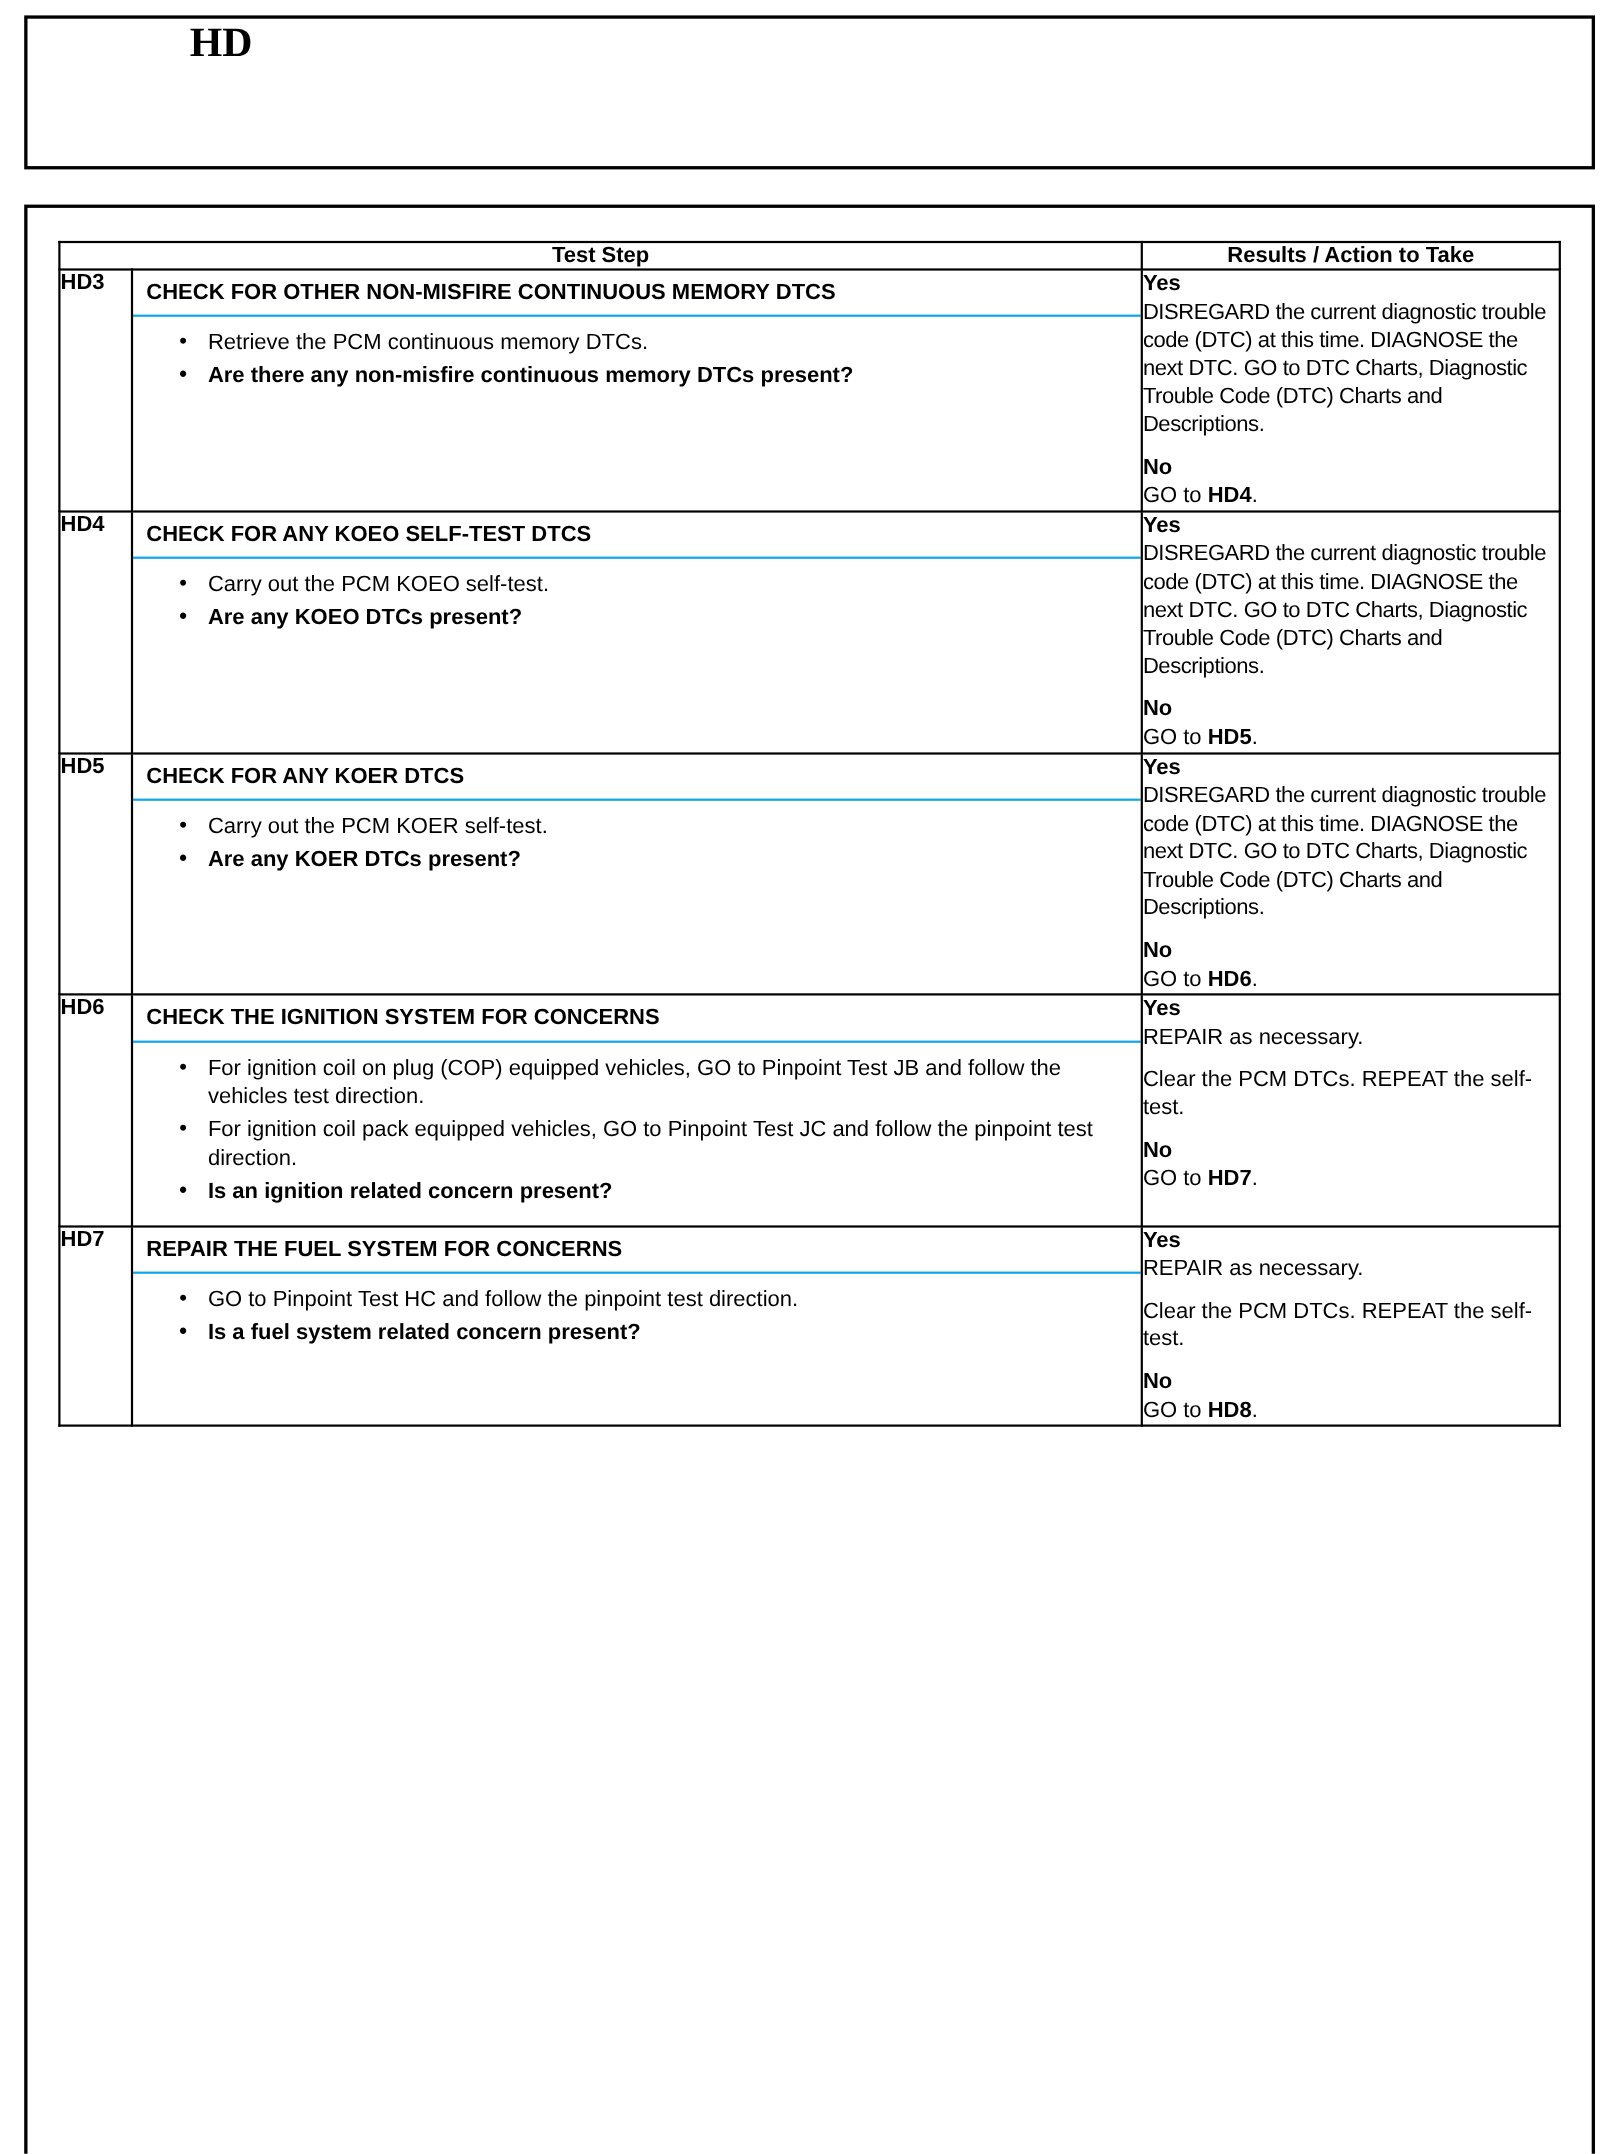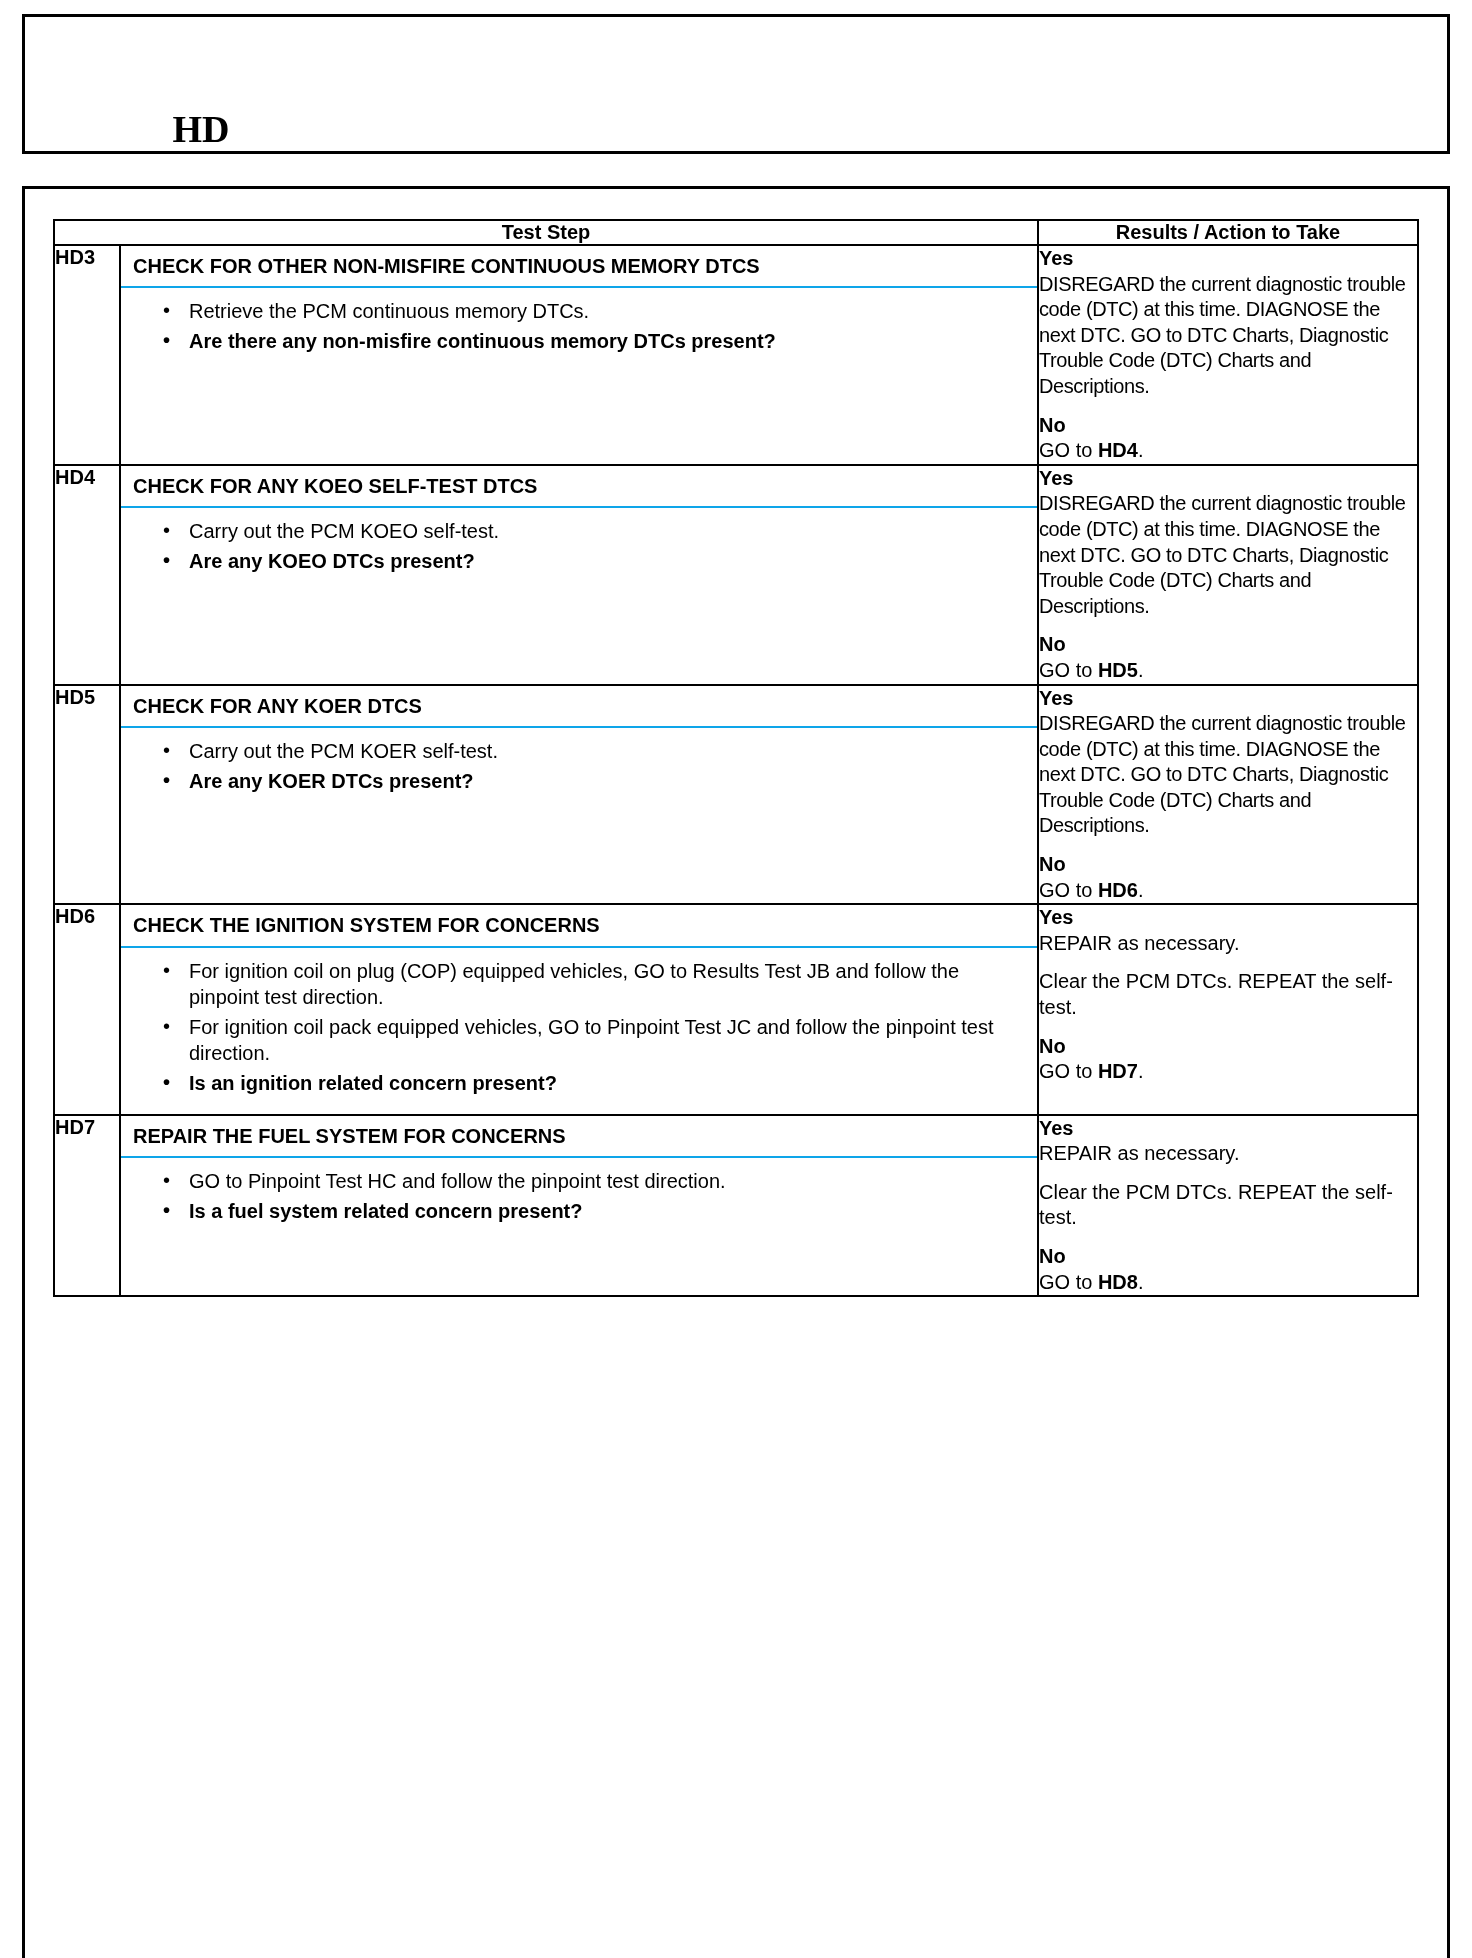--- a/index.html
+++ b/index.html
@@ -40,21 +40,21 @@
   }
   .header-title {
     font-family: "Liberation Serif", serif;
     font-weight: bold;
     font-size: 38px;
     letter-spacing: 0.3px;
   }
   .header-code-cell {
     width: 352px;
     display: flex;
-    align-items: flex-end;
+    align-items: flex-start;
     justify-content: center;
   }
   .header-code {
     font-family: "Liberation Serif", serif;
     font-weight: bold;
     font-size: 38px;
   }
   .stray-mark {
     position: absolute;
     left: 660px;
@@ -249,21 +249,21 @@
             </div>
           </td>
         </tr>
 
         <tr>
           <td class="id-cell">HD6</td>
           <td class="step-cell">
             <div class="step-title">CHECK THE IGNITION SYSTEM FOR CONCERNS</div>
             <div class="step-body">
               <ul class="bullets">
-                <li>For ignition coil on plug (COP) equipped vehicles, GO to Results Test JB and follow the pinpoint test direction.</li>
+                <li>For ignition coil on plug (COP) equipped vehicles, GO to Pinpoint Test JB and follow the vehicles test direction.</li>
                 <li>For ignition coil pack equipped vehicles, GO to Pinpoint Test JC and follow the pinpoint test direction.</li>
                 <li class="b">Is an ignition related concern present?</li>
               </ul>
             </div>
           </td>
           <td class="result-cell">
             <div class="para">
               <span class="lbl">Yes</span>
               <span>REPAIR as necessary.</span>
             </div>

